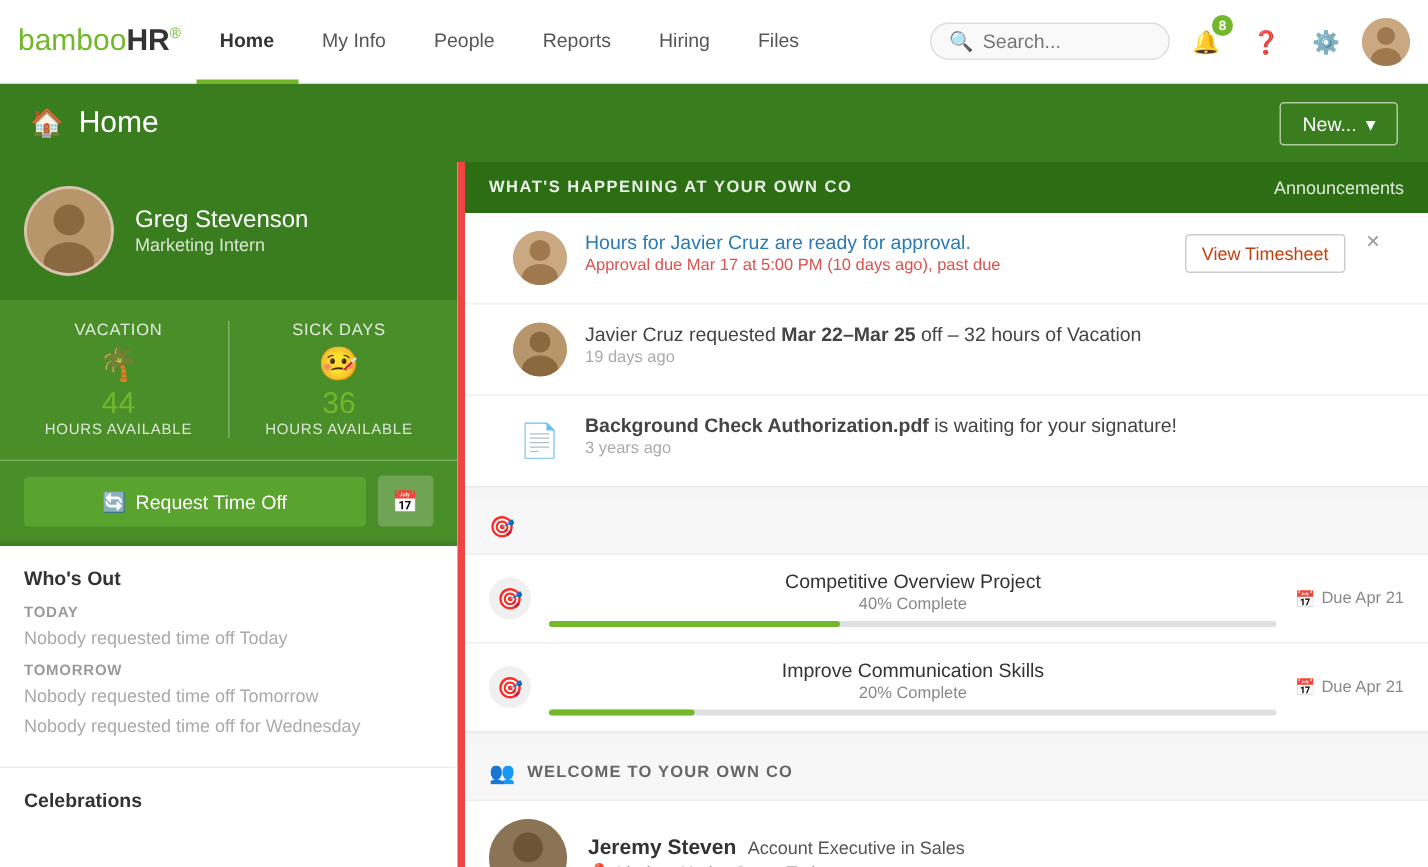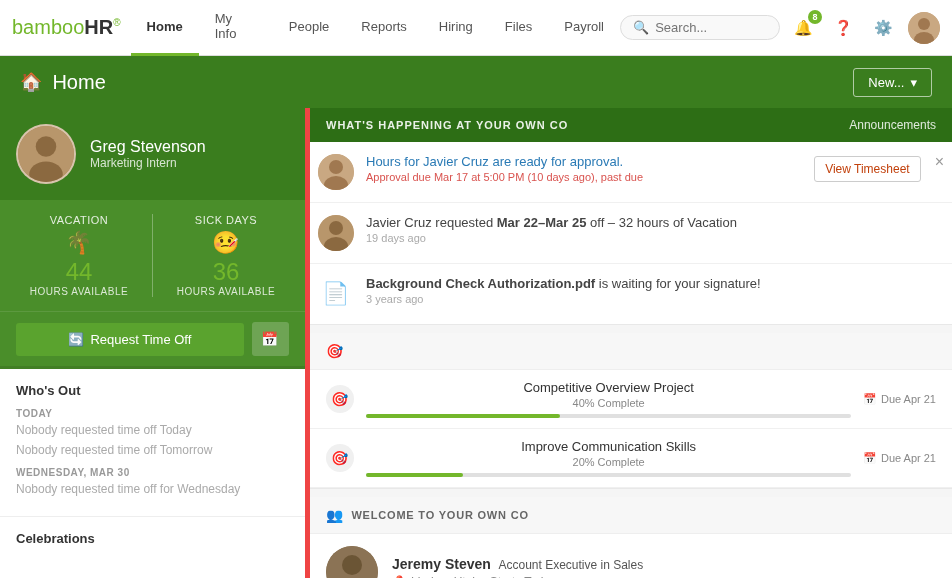--- a/index.html
+++ b/index.html
@@ -36,21 +36,21 @@
     .profile-avatar { width: 60px; height: 60px; border-radius: 50%; border: 2px solid rgba(255,255,255,0.5); overflow: hidden; flex-shrink: 0; background: #b0895a; display: flex; align-items: center; justify-content: center; }
     .profile-avatar svg { width: 60px; height: 60px; }
     .profile-info .name { color: #fff; font-size: 16px; font-weight: 500; }
     .profile-info .title { color: rgba(255,255,255,0.8); font-size: 12px; }
 
     
     .hours-section { background: #4a8e2a; padding: 14px 16px; display: flex; gap: 0; border-bottom: 1px solid rgba(255,255,255,0.1); }
     .hours-block { flex: 1; text-align: center; }
     .hours-label { color: rgba(255,255,255,0.85); font-size: 11px; text-transform: uppercase; letter-spacing: 0.5px; margin-bottom: 4px; }
     .hours-icon { font-size: 22px; margin-bottom: 2px; }
-    .hours-number { color: #fff; font-size: 24px; font-weight: 300; }
+    .hours-number { color: #fff; font-size: 20px; font-weight: 300; }
     .hours-sub { color: rgba(255,255,255,0.8); font-size: 10px; text-transform: uppercase; letter-spacing: 0.5px; }
     .hours-divider { width: 1px; background: rgba(255,255,255,0.3); margin: 0 10px; }
 
     
     .actions-section { background: #4a8e2a; padding: 10px 16px; display: flex; align-items: center; gap: 8px; border-bottom: 3px solid rgba(0,0,0,0.1); }
     .request-btn { flex: 1; background: #5aa32e; border: none; color: #fff; padding: 9px 0; border-radius: 3px; cursor: pointer; font-size: 13px; display: flex; align-items: center; justify-content: center; gap: 6px; font-weight: 500; }
     .calc-btn { background: rgba(255,255,255,0.2); border: none; color: #fff; padding: 9px 10px; border-radius: 3px; cursor: pointer; font-size: 14px; }
 
     
     .whos-out-section { padding: 14px 16px; border-bottom: 1px solid #eee; }
@@ -63,21 +63,21 @@
     .celebrations-section { padding: 14px 16px; }
 
     
     .right-panel { flex: 1; overflow-y: auto; padding: 0; }
 
     
     .announcements-section { background: #fff; margin: 0; border-bottom: 1px solid #e8e8e8; }
     .announcements-header { display: flex; justify-content: space-between; align-items: center; padding: 10px 16px; background: #2d6e15; }
     .announcements-title { font-size: 11px; font-weight: 600; text-transform: uppercase; letter-spacing: 1px; color: rgba(255,255,255,0.9); }
     .announcements-link { font-size: 12px; color: rgba(255,255,255,0.85); cursor: pointer; }
-    .announcement-item { display: flex; align-items: flex-start; gap: 12px; padding: 12px 8px; border-bottom: 1px solid #f0f0f0; }
+    .announcement-item { display: flex; align-items: flex-start; gap: 12px; padding: 12px 32px; border-bottom: 1px solid #f0f0f0; }
     .announcement-item:last-child { border-bottom: none; }
     .ann-avatar { width: 36px; height: 36px; border-radius: 50%; flex-shrink: 0; background: #c9a882; display: flex; align-items: center; justify-content: center; overflow: hidden; }
     .ann-avatar svg { width: 36px; height: 36px; }
     .ann-content { flex: 1; }
     .ann-link { color: #2a7ab5; font-size: 13px; font-weight: 500; cursor: pointer; text-decoration: none; }
     .ann-sub { font-size: 11px; color: #d9534f; margin-top: 2px; }
     .ann-text { font-size: 13px; color: #444; }
     .ann-text strong { font-weight: 600; }
     .ann-time { font-size: 11px; color: #aaa; margin-top: 2px; }
     .view-btn { background: #fff; border: 1px solid #ccc; color: #c2410c; padding: 5px 10px; border-radius: 3px; font-size: 12px; cursor: pointer; white-space: nowrap; flex-shrink: 0; margin-top: 2px; }
@@ -123,21 +123,20 @@
       <span style="color:#73b72b; font-weight:300;">bamboo</span><span style="color:#333; font-weight:700;">HR</span><span style="font-size:10px; vertical-align:super; color:#73b72b;">®</span>
     </span>
   </div>
   <nav>
     <div class="nav-item active">Home</div>
     <div class="nav-item">My Info</div>
     <div class="nav-item">People</div>
     <div class="nav-item">Reports</div>
     <div class="nav-item">Hiring</div>
     <div class="nav-item">Files</div>
-    <div class="nav-item">Payroll</div>
   </nav>
   <div class="nav-right">
     <div class="search-box">
       <span class="search-icon-svg">🔍</span>
       <input type="text" placeholder="Search..." style="">
     </div>
     <button class="nav-icon-btn" style="position:relative;">
       <span>🔔</span>
       <span class="badge">8</span>
     </button>
@@ -209,22 +208,22 @@
       </button>
       <button class="calc-btn">
         <span>📅</span>
       </button>
     </div>
 
     <div class="whos-out-section">
       <div class="section-title">Who's Out</div>
       <div class="time-label">TODAY</div>
       <div class="no-requests">Nobody requested time off Today</div>
+      <div class="time-label">TOMORROW</div>
       <div class="no-requests">Nobody requested time off Tomorrow</div>
-      <div class="time-label">WEDNESDAY, MAR 30</div>
       <div class="no-requests">Nobody requested time off for Wednesday</div>
     </div>
 
     <div class="celebrations-section">
       <div class="section-title">Celebrations</div>
 
     </div>
 
   </div>
 

